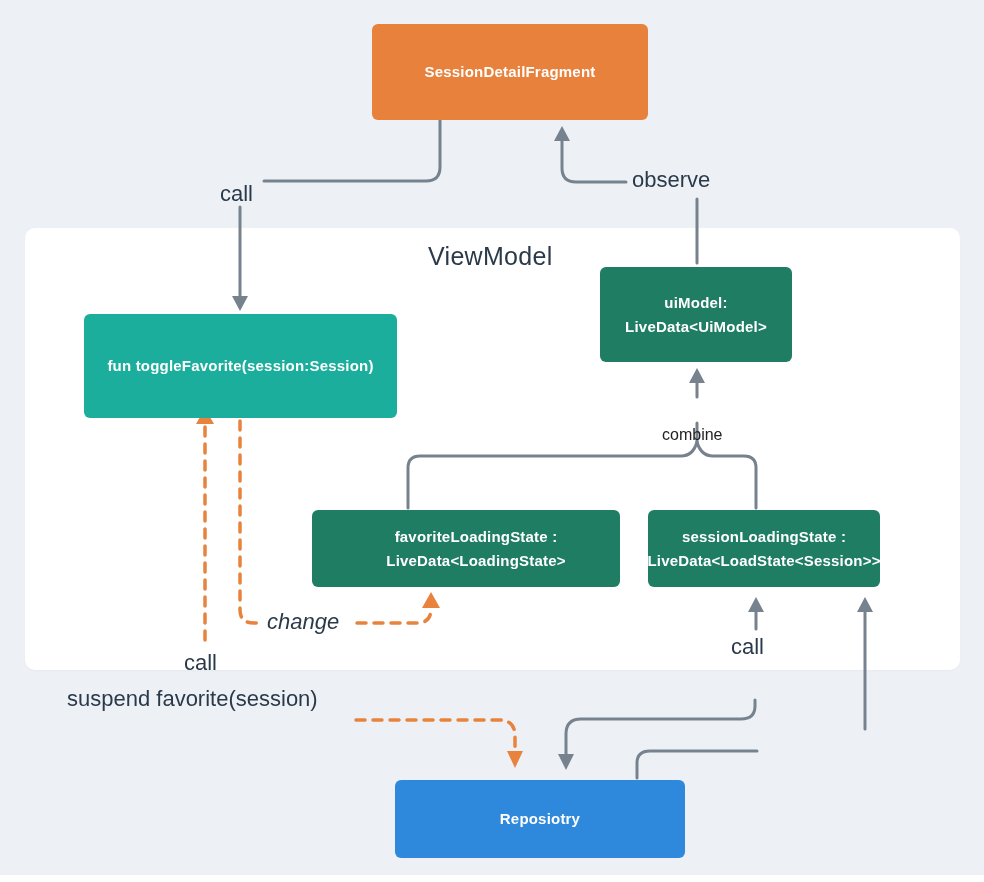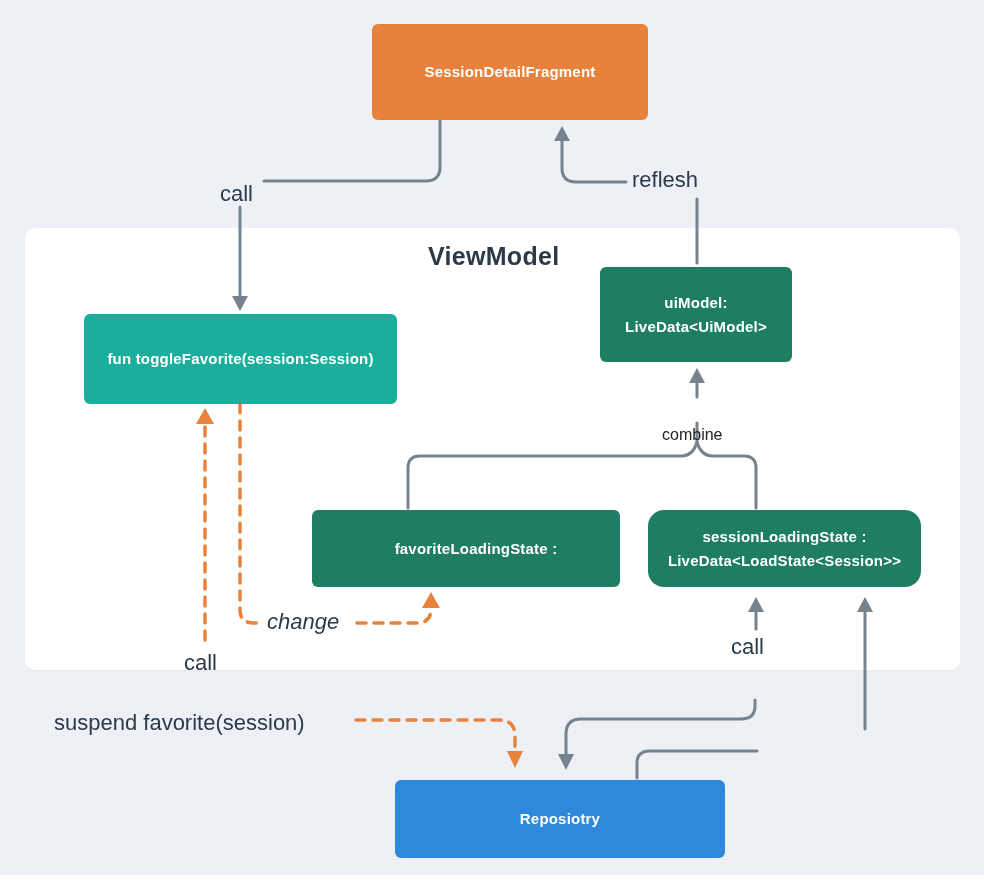--- a/index.html
+++ b/index.html
@@ -34,38 +34,38 @@
     flex-direction:column;
     border-radius:6px;
     color:#ffffff;
     font-weight:bold;
     font-size:15px;
     text-align:left;
     line-height:1.55;
     letter-spacing:0.2px;
   }
   .node-fragment{left:372px;top:24px;width:276px;height:96px;background:var(--orange);}
-  .node-toggle{left:84px;top:314px;width:313px;height:90px;background:var(--teal);}
+  .node-toggle{left:84px;top:314px;width:313px;height:104px;background:var(--teal);}
   .node-uimodel{left:600px;top:267px;width:192px;height:95px;background:var(--green);}
   .node-favorite{left:312px;top:510px;width:288px;height:77px;background:var(--green);padding-left:20px;}
-  .node-session{left:648px;top:510px;width:273px;height:77px;background:var(--green);border-radius:16px;}
-  .node-repo{left:395px;top:780px;width:330px;height:78px;background:var(--blue);}
+  .node-session{left:648px;top:510px;width:232px;height:77px;background:var(--green);}
+  .node-repo{left:395px;top:780px;width:290px;height:78px;background:var(--blue);}
   .edge-label{
     position:absolute;
     color:var(--label);
     font-size:22px;
     line-height:1.2;
     white-space:nowrap;
   }
   .panel-title{
     position:absolute;
     left:428px;top:242px;
     color:var(--label);
     font-size:25px;
-    font-weight:700;
+    font-weight:400;
     letter-spacing:0.3px;
   }
   .label-combine{
     position:absolute;
     left:662px;top:399px;
     color:var(--combine-label);
     font-size:16px;
     margin-top:27px;
   }
 </style>
@@ -136,40 +136,41 @@
     <span>fun toggleFavorite(session:Session)</span>
   </div>
 
   <div class="node node-uimodel">
     <span>uiModel:</span>
     <span>LiveData&lt;UiModel&gt;</span>
   </div>
 
   <div class="node node-favorite">
     <span>favoriteLoadingState :</span>
+    <span>LiveData&lt;LoadingState&gt;</span>
   </div>
 
   <div class="node node-session">
     <span>sessionLoadingState :</span>
     <span>LiveData&lt;LoadState&lt;Session&gt;&gt;</span>
   </div>
 
   <div class="node node-repo">
     <span>Reposiotry</span>
   </div>
 
   <div class="edge-label" style="left:220px;top:181px;">call</div>
 
-  <div class="edge-label" style="left:632px;top:167px;">reflesh</div>
+  <div class="edge-label" style="left:632px;top:167px;">observe</div>
 
   <div class="label-combine">combine</div>
 
   <div class="edge-label" style="left:267px;top:609px;font-style:italic;">change</div>
 
   <div class="edge-label" style="left:184px;top:650px;">call</div>
 
-  <div class="edge-label" style="left:54px;top:686px;margin-top:24px;">suspend favorite(session)</div>
+  <div class="edge-label" style="left:67px;top:686px;">suspend favorite(session)</div>
 
   <div class="edge-label" style="left:731px;top:634px;">call</div>
 
 
 
 </div>
 
 </body></html>

